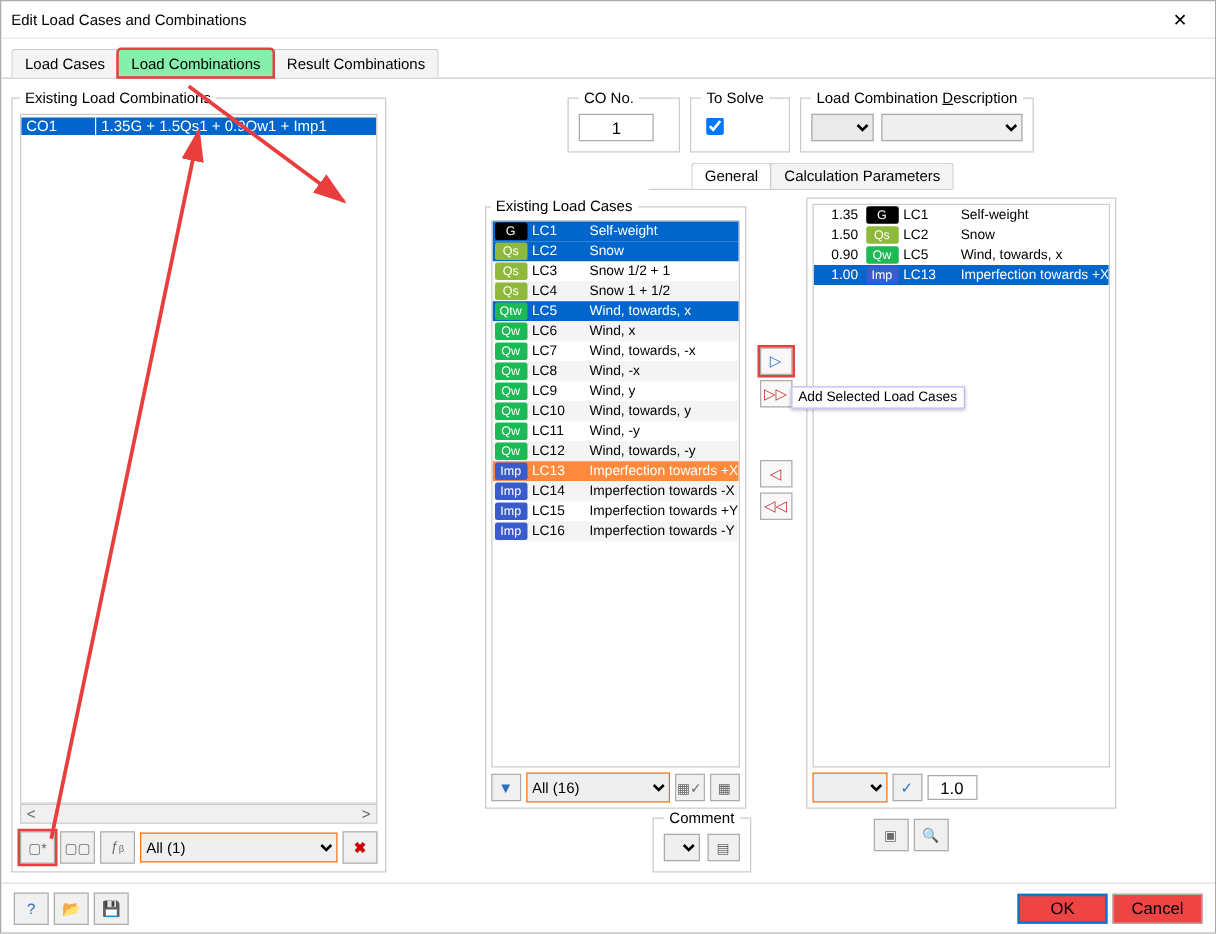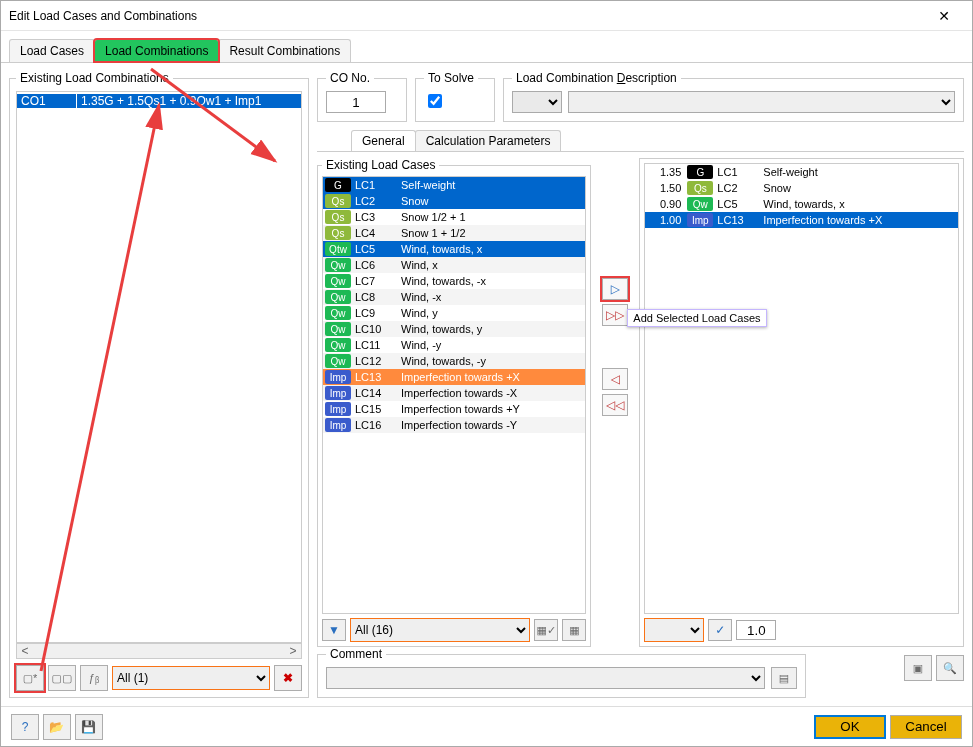--- a/index.html
+++ b/index.html
@@ -3,38 +3,38 @@
 <meta charset="utf-8">
 <style>
   * { box-sizing: border-box; }
   html, body { margin:0; padding:0; font-family: "Segoe UI", Tahoma, sans-serif; font-size:12px; background:#fff; color:#000; }
   .window { width:973px; height:747px; border:1px solid #aaa; background:#fff; display:flex; flex-direction:column; position:relative; }
   .titlebar { height:30px; display:flex; align-items:center; padding:0 8px; border-bottom:1px solid #e5e5e5; }
   .titlebar .title { flex:1; }
   .titlebar .close { width:40px; text-align:center; font-size:14px; cursor:pointer; }
   .tabs-primary { display:flex; gap:0; padding:8px 8px 0 8px; border-bottom:1px solid #ccc; }
   .tab-primary { padding:4px 10px; border:1px solid #ccc; border-bottom:none; background:#f4f4f4; margin-right:-1px; cursor:pointer; border-radius:3px 3px 0 0; }
-  .tab-primary.active { background:#22c55e; position:relative; z-index:2; }
+  .tab-primary.active { background:#86efac; position:relative; z-index:2; }
   .tab-primary.highlight-red { outline:2px solid #e83e3e; outline-offset:-1px; }
   .body-area { flex:1; display:flex; padding:8px; gap:8px; overflow:hidden; }
   
   .left-panel { width:300px; display:flex; flex-direction:column; }
   fieldset.group { border:1px solid #ccc; padding:6px; margin:0; flex:1; display:flex; flex-direction:column; min-height:0; }
   fieldset.group > legend { font-size:12px; padding:0 4px; }
   .left-list { flex:1; border:1px solid #ccc; overflow:auto; background:#fff; }
   .left-row { display:flex; height:18px; align-items:center; }
   .left-row .cell-id { width:60px; padding:0 4px; color:#fff; background:#0066cc; border-right:1px solid #fff;}
   .left-row .cell-desc { flex:1; padding:0 4px; color:#fff; background:#0066cc; white-space:nowrap; overflow:hidden; text-overflow:ellipsis;}
   .left-scroll { height:16px; border:1px solid #ccc; background:#f0f0f0; display:flex; align-items:center; }
   .left-toolbar { display:flex; gap:4px; margin-top:6px; align-items:center; }
   .icon-btn { width:28px; height:26px; border:1px solid #adadad; background:#f0f0f0; display:flex; align-items:center; justify-content:center; cursor:pointer; }
   .icon-btn.red-box { outline:2px solid #e83e3e; outline-offset:0; }
   select.small-sel { height:24px; border:1px solid #f97316; font-size:12px; }
   
-  .right-panel { flex:1; display:flex; flex-direction:column; min-width:0; }
+  .right-panel { flex:1; display:flex; flex-direction:column; min-width:0;align-items:center; }
   .top-row { display:flex; gap:8px; }
   fieldset.mini { border:1px solid #ccc; padding:6px 8px 8px 8px; margin:0; }
   fieldset.mini > legend { padding:0 4px; }
   .co-no-input { width:60px; height:22px; text-align:center; border:1px solid #aaa; }
   .desc-row { display:flex; gap:6px; align-items:center; }
   .sel-gray { width:50px; height:22px; background:#eaeaea; border:1px solid #aaa; }
   .desc-input { flex:1; height:22px; border:1px solid #aaa; }
   .solve-check { width:14px; height:14px; }
   
   .tabs-inner { display:flex; margin-top:8px; border-bottom:1px solid #ccc; }
@@ -61,21 +61,21 @@
   .mid-col { width:36px; display:flex; flex-direction:column; gap:4px; align-items:center; padding-top:120px; }
   .mid-btn { width:26px; height:22px; border:1px solid #adadad; background:#f8f8f8; display:flex; align-items:center; justify-content:center; cursor:pointer; }
   .mid-btn.red-box { outline:2px solid #e83e3e; outline-offset:0; }
   .tooltip { position:absolute; background:#fff; border:1px solid #c4b5fd; padding:2px 5px; font-size:11px; box-shadow:0 1px 3px rgba(0,0,0,.3); white-space:nowrap; }
   .bottom-of-list { display:flex; gap:4px; margin-top:4px; align-items:center; }
   .comment-row { margin-top:8px; }
   .comment-inner { display:flex; gap:6px; align-items:center; }
   .comment-input { flex:1; height:22px; border:1px solid #aaa; }
   .footer { height:40px; display:flex; align-items:center; padding:0 10px; gap:4px; border-top:1px solid #ddd; }
   .footer-spacer { flex:1; }
-  .btn { min-width:72px; height:24px; border:1px solid #adadad; background:#eab308; cursor:pointer; }
+  .btn { min-width:72px; height:24px; border:1px solid #adadad; background:#ef4444; cursor:pointer; }
   .btn.primary { border:2px solid #0078d7; }
   .thin-ico { font-size:11px; color:#6a6a6a; }
   
   .overlay-svg { position:absolute; left:0; top:0; pointer-events:none; }
   .right-bottom-toolbar { display:flex; gap:4px; justify-content:flex-end; margin-top:8px; }
   .scroll-arrow { width:16px; text-align:center; color:#666; }
 </style>
 </head>
 <body>
 

